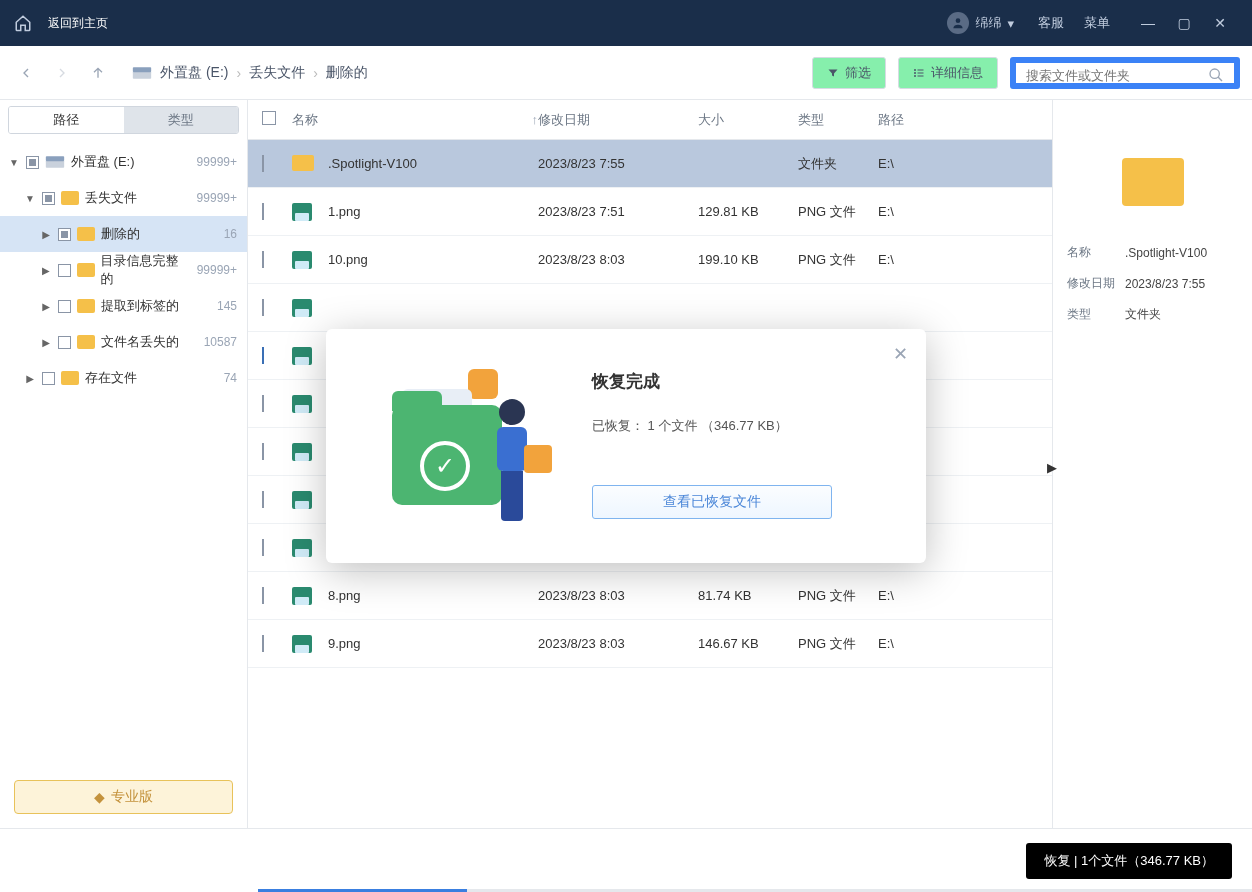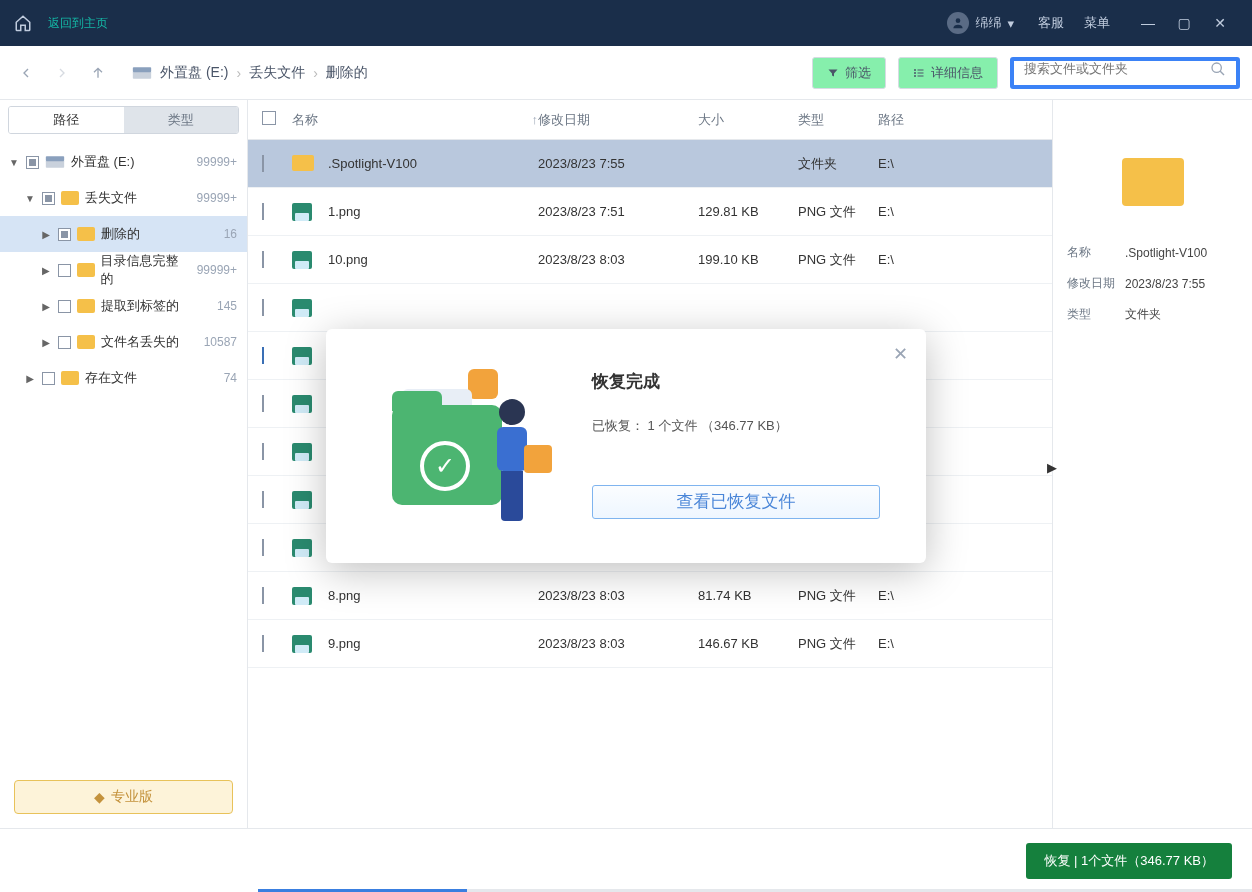--- a/index.html
+++ b/index.html
@@ -1,38 +1,38 @@
 <!DOCTYPE html>
 <html><head>
 <meta charset="utf-8">
 <style>
 * { margin:0; padding:0; box-sizing:border-box; font-family:"Microsoft YaHei","PingFang SC",sans-serif; }
 body { width:1252px; height:892px; background:#fff; overflow:hidden; position:relative; color:#333; font-size:13px; }
 
 
 .titlebar { height:46px; background:#1a2e4a; display:flex; align-items:center; color:#b8c5d9; padding:0 14px; }
 .titlebar .home { width:18px; height:18px; color:#c0ccde; margin-right:16px; }
-.titlebar .back-home { color:#14b8a6; font-size:12px; }
+.titlebar .back-home { color:#ffffff; font-size:12px; }
 .titlebar .spacer { flex:1; }
 .titlebar .user { display:flex; align-items:center; gap:6px; margin-right:24px; }
 .titlebar .avatar { width:22px; height:22px; border-radius:50%; background:#5a6b85; display:flex; align-items:center; justify-content:center; }
 .titlebar .avatar svg{width:14px;height:14px;fill:#1a2e4a}
 .titlebar .txt { color:#c0ccde; font-size:13px; }
 .titlebar .menu-link{ margin-right:20px; color:#c0ccde; font-size:13px; }
 .titlebar .winbtn{ width:36px; text-align:center; color:#c0ccde; font-size:14px; }
 
 
 .toolbar { height:54px; border-bottom:1px solid #e5e8ec; display:flex; align-items:center; padding:0 12px; gap:8px; color:#7a8699;}
 .toolbar .navbtn{ width:28px; height:28px; display:flex; align-items:center; justify-content:center; color:#9aa5b5;}
 .toolbar .crumb{ display:flex; align-items:center; gap:8px; margin-left:12px; color:#4a5568; font-size:14px;}
 .toolbar .crumb .sep{color:#bbb;}
 .toolbar .crumb .disk-ic{width:20px;height:14px;}
 .toolbar .right{ margin-left:auto; display:flex; gap:12px;}
 .tbtn{ height:32px; border:1px solid #d6dbe3; border-radius:3px; background:#86efac; display:flex; align-items:center; padding:0 14px; gap:6px; color:#4a5568; font-size:13px;}
-.search{ width:230px; display:flex; align-items:flex-start; border:4px solid #3b82f6; border-radius:3px; padding:0 10px; height:32px;}
+.search{ width:230px; display:flex; align-items:flex-end; border:6px solid #3b82f6; border-radius:3px; padding:0 10px; height:32px;}
 .search input{ flex:1; border:none; outline:none; font-size:13px; color:#888;}
 
 
 .main { display:flex; height:calc(100% - 46px - 54px - 64px); }
 
 
 .sidebar{ width:248px; border-right:1px solid #e5e8ec; display:flex; flex-direction:column;}
 .tabs{ display:flex; border:1px solid #d0d6de; border-radius:3px; margin:6px 8px 6px; height:28px; overflow:hidden;}
 .tabs div{ flex:1; display:flex; align-items:center; justify-content:center; font-size:13px; }
 .tabs .active{ background:#fff; color:#333;}
@@ -75,21 +75,21 @@
 .preview table{width:100%; font-size:12px; color:#444; margin-top:30px;}
 .preview td{padding:6px 2px;}
 .preview td:first-child{color:#6b7684;width:56px;}
 .preview .expand{position:absolute; left:-6px; top:360px; color:#333;}
 
 
 .footer{ height:64px; border-top:1px solid #e5e8ec; display:flex; align-items:center; padding:0 20px 0 270px; position:relative;}
 .footer .title{ font-size:16px; color:#333;}
 .footer .stats{ font-size:12px; color:#8a95a6; margin-top:4px;}
 .footer .ctl{ width:26px;height:26px;border:2px solid #b0b8c4;border-radius:50%;display:inline-flex;align-items:center;justify-content:center;margin-left:10px;color:#8a95a6;font-size:11px;}
-.footer .recover{ margin-left:auto; height:36px; background:#15803d; color:#fff; border-radius:3px; padding:0 18px; display:flex; align-items:center; font-size:13px;}
+.footer .recover{ margin-left:auto; height:36px; background:#000000; color:#fff; border-radius:3px; padding:0 18px; display:flex; align-items:center; font-size:13px;}
 .progress{position:absolute;left:258px;right:0;bottom:0;height:3px;background:#e5e8ec;}
 .progress .bar{height:100%;background:#3a7fe0;width:21%;}
 
 
 .overlay{ position:absolute; inset:0; background:rgba(255,255,255,0); display:flex; align-items:center; justify-content:center; z-index:50;}
 .modal{ width:600px; background:#fff; border-radius:6px; box-shadow:0 8px 40px rgba(0,0,0,.25); padding:30px 36px 34px; position:relative; display:flex; gap:30px; align-items:center;}
 .modal .close{ position:absolute; top:14px; right:18px; color:#9aa5b5; font-size:18px; cursor:pointer;}
 .modal .ill{ width:200px; height:170px; position:relative;}
 .modal .ill .folder{position:absolute;left:30px;top:46px;width:110px;height:100px;background:#4cb571;border-radius:10px;}
 .modal .ill .folder::before{content:"";position:absolute;top:-14px;left:0;width:50px;height:20px;background:#4cb571;border-radius:6px 6px 0 0;}
@@ -97,21 +97,21 @@
 .modal .ill .paper{position:absolute;left:40px;top:30px;width:70px;height:44px;background:#e8eef6;border-radius:6px;}
 .modal .ill .bubble{position:absolute;left:106px;top:10px;width:30px;height:30px;background:#f2a33c;border-radius:6px;}
 .modal .ill .person{position:absolute;right:20px;top:40px;width:60px;height:130px;}
 .modal .ill .person .head{width:26px;height:26px;border-radius:50%;background:#2a3552;margin:0 auto;}
 .modal .ill .person .body{width:30px;height:44px;background:#3a6fd1;border-radius:6px;margin:2px auto 0;}
 .modal .ill .person .legs{width:22px;height:50px;background:#2a4a9a;margin:0 auto;border-radius:0 0 4px 4px;}
 .modal .ill .pic{position:absolute;right:10px;top:86px;width:28px;height:28px;background:#f2a33c;border-radius:4px;}
 .modal .tx{ flex:1;}
 .modal h3{ font-size:17px; color:#333; font-weight:600; margin-bottom:24px;}
 .modal p{ font-size:13px; color:#555; margin-bottom:50px;}
-.modal .viewbtn{ width:288px;height:34px;border:1px solid #7fb4ef;color:#4a86d8;border-radius:3px;background:linear-gradient(#fbfdff,#eef6ff);display:flex;align-items:center;justify-content:center;font-size:17px;}
+.modal .viewbtn{ width:240px;height:34px;border:1px solid #7fb4ef;color:#4a86d8;border-radius:3px;background:linear-gradient(#fbfdff,#eef6ff);display:flex;align-items:center;justify-content:center;font-size:14px;}
 
 svg{display:block}
 </style>
 </head>
 <body>
 
 <div class="titlebar">
   <span class="home">
     <svg viewBox="0 0 24 24" fill="none" stroke="currentColor" stroke-width="2">
         <path d="M3 11l9-8 9 8v10a1 1 0 01-1 1h-5v-7h-6v7H4a1 1 0 01-1-1z"></path>

